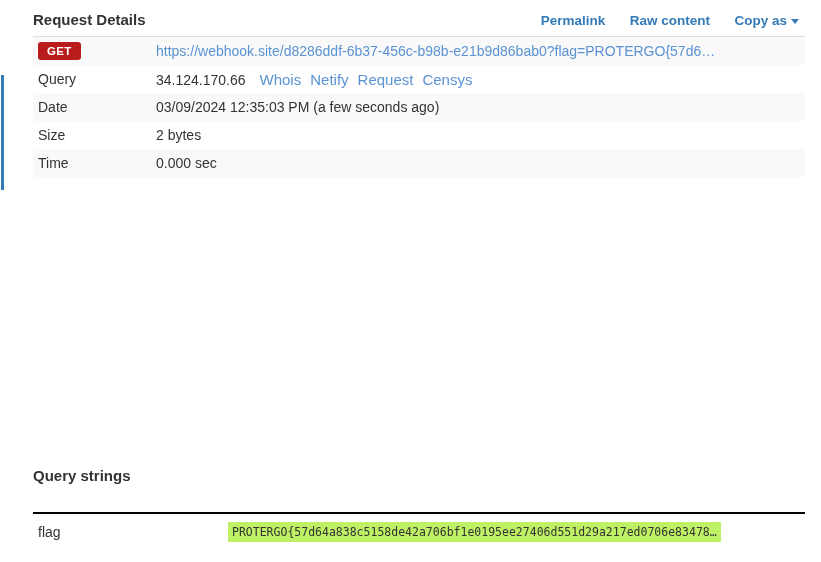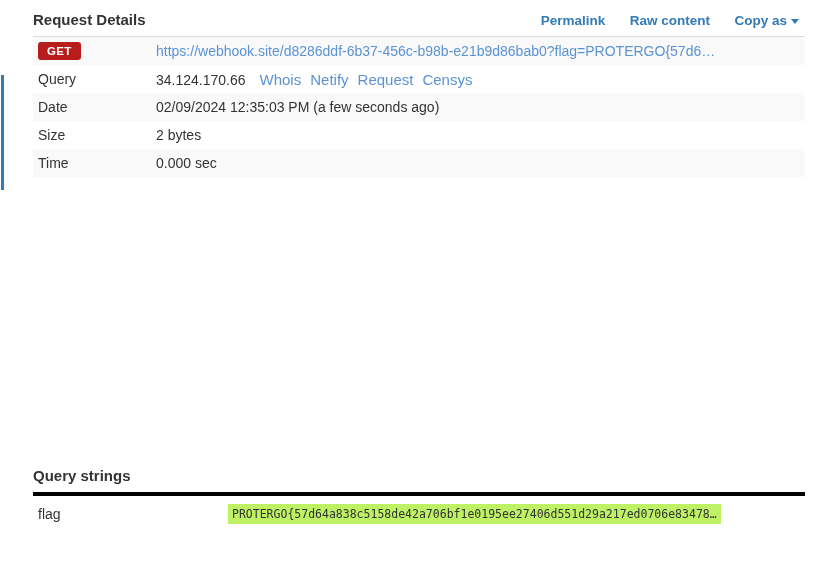--- a/index.html
+++ b/index.html
@@ -151,22 +151,23 @@
   .section-title {
     font-size: 15px;
     font-weight: bold;
     color: #333333;
     line-height: 20px;
     padding-bottom: 6px;
   }
   .qs-table {
     width: 772px;
     border-collapse: collapse;
-    border-top: 4px solid #000000;
+    border-top: 2px solid #000000;
     table-layout: fixed;
+    margin-top: 20px;
   }
   .qs-table td {
     padding: 8px 0 8px 0;
     font-size: 14px;
     vertical-align: middle;
     border: none;
   }
   .qs-table td.qs-key {
     width: 190px;
     padding-left: 5px;
@@ -219,21 +220,21 @@
           </td>
         </tr>
 
         <tr>
           <td class="label">Query</td>
           <td class="value"><span>34.124.170.66</span><span class="host-links"><a href="#">Whois</a><a href="#">Netify</a><a href="#">Request</a><a href="#">Censys</a></span></td>
         </tr>
 
         <tr class="striped">
           <td class="label">Date</td>
-          <td class="value">02/09/2024 12:35:03 PM (a few seconds ago)</td>
+          <td class="value">03/09/2024 12:35:03 PM (a few seconds ago)</td>
         </tr>
 
         <tr>
           <td class="label">Size</td>
           <td class="value">2 bytes</td>
         </tr>
 
         <tr class="striped">
           <td class="label">Time</td>
           <td class="value">0.000 sec</td>

